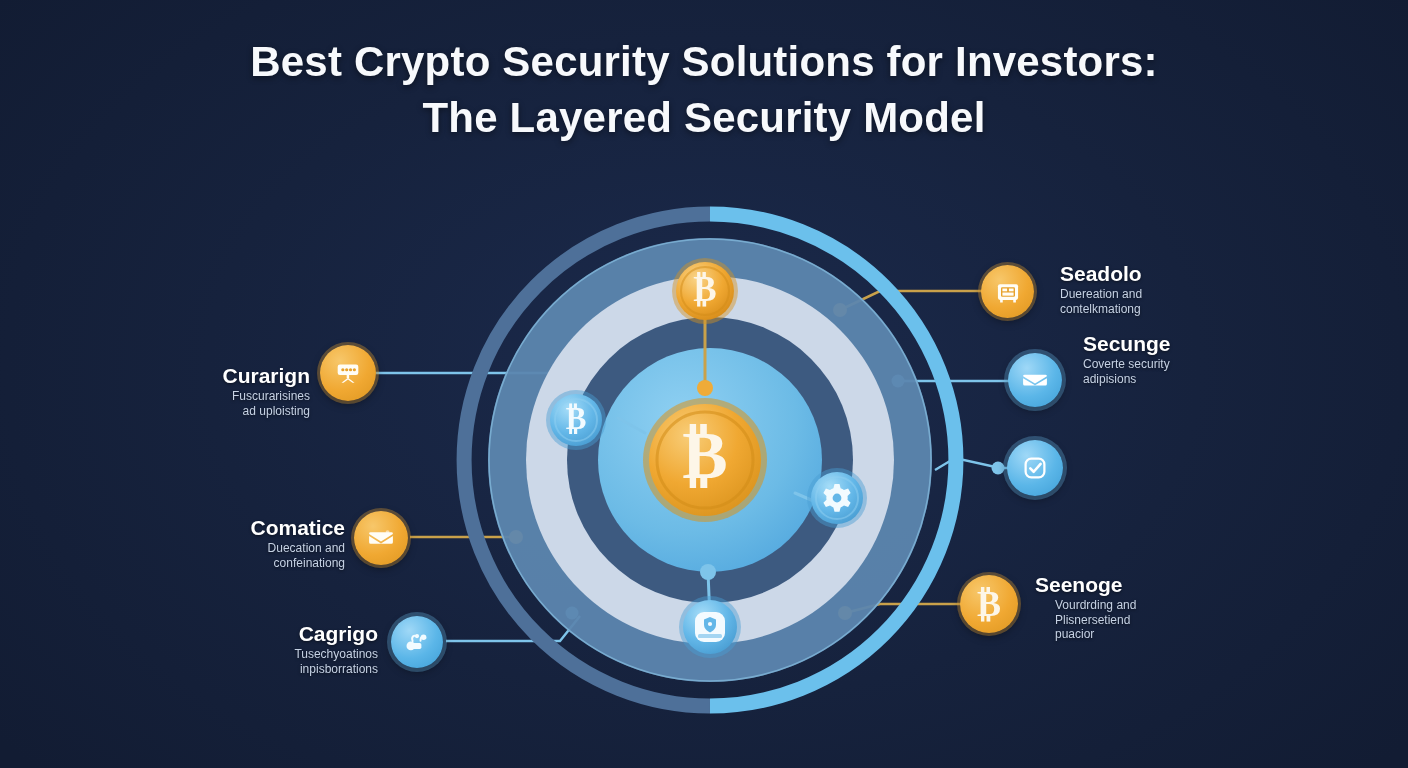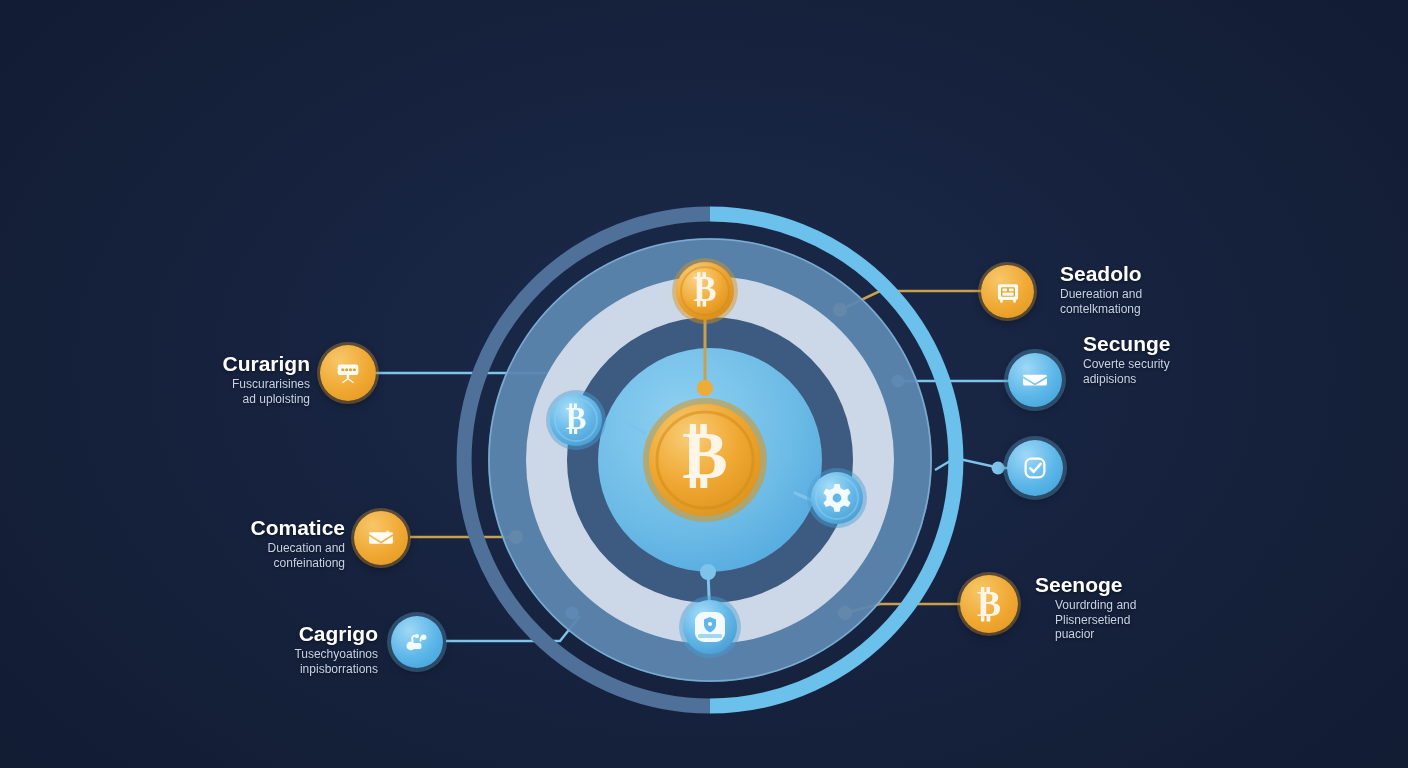--- a/index.html
+++ b/index.html
@@ -80,20 +80,24 @@
   .badge svg{ display:block; }
 
   
   #wires{ position:absolute; left:0; top:0; width:1408px; height:768px; pointer-events:none; }
 </style>
 </head>
 <body>
 
 <div id="stage">
 
+  <div id="title">
+    <span>Best Crypto Security Solutions for Investors:</span>
+    <span class="l2">The Layered Security Model</span>
+  </div>
 
   <svg id="wires" viewBox="0 0 1408 768" width="1408" height="768">
 
     <g>
       <path d="M376,373 L635,373 L655,394" fill="none" stroke="#7ec4ea" stroke-width="2.4"></path>
       <circle cx="640" cy="395" r="6.5" fill="#7ec4ea"></circle>
     </g>
 
     <g>
       <path d="M410,537 L516,537" fill="none" stroke="#c9a14a" stroke-width="2.6"></path>
@@ -211,21 +215,21 @@
         <rect x="255" y="422" width="30" height="30" rx="9" fill="#f4fbff"></rect>
         <g transform="translate(270,434)">
           <path d="M0,-7 L6,-4.4 L6,0.6 C6,4.4 3.4,7 0,8.4 C-3.4,7 -6,4.4 -6,0.6 L-6,-4.4 Z" fill="#63b7e8"></path>
           <circle cx="0" cy="0" r="2.1" fill="#f4fbff"></circle>
         </g>
         <rect x="258" y="444" width="24" height="4" rx="1.6" fill="#63b7e8" fill-opacity=".55"></rect>
       </g>
     </svg>
   </div>
 
-  <div class="label left" style="left:60px; top:352px;">
+  <div class="label left" style="left:60px; top:364px;">
     <span class="ttl">Curarign</span>
     <span class="sub" style="white-space:pre-line;">Fuscurarisines
 ad uploisting</span>
   </div>
   <div class="badge gold" style="left:320px; top:345px; width:56px; height:56px;">
     <svg viewBox="0 0 32 32" width="30" height="30" fill="#fffdf6">
       <rect x="5" y="7" width="22" height="11" rx="2.4"></rect>
       <circle cx="10.5" cy="12.5" r="1.7" fill="#e8a22c"></circle>
       <circle cx="14.6" cy="12.5" r="1.7" fill="#e8a22c"></circle>
       <circle cx="18.7" cy="12.5" r="1.7" fill="#e8a22c"></circle>

